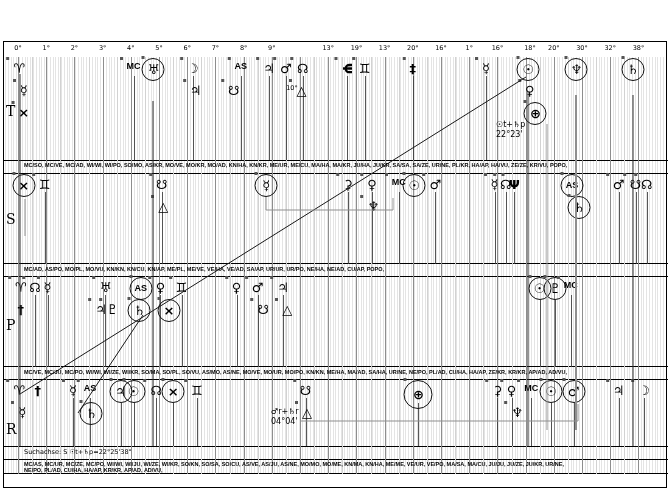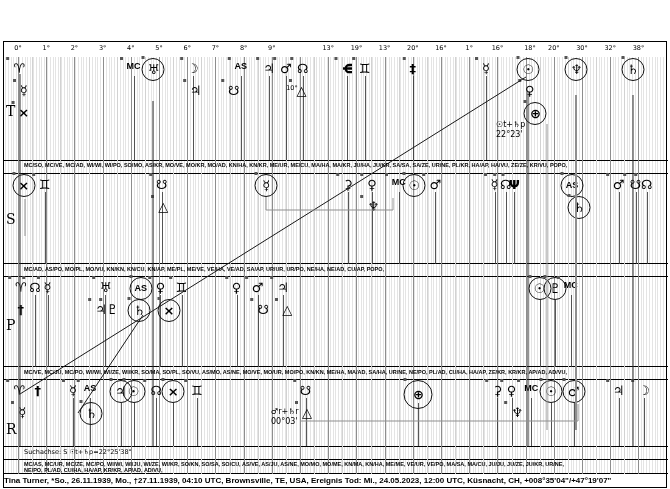--- a/index.html
+++ b/index.html
@@ -495,21 +495,21 @@
       <div class="item" style="left: 644.04px; top: 384px;">
         <span class="glyph">☽</span>
         <span class="marker"></span>
       </div>
       <div class="ann" style="left: 496px; top: 120px;">
         <div>☉t+♄p</div>
         <div>22°23'</div>
       </div>
       <div class="ann" style="left: 255px; top: 407px; margin-left: 16px;">
         <div>♂r+♄r</div>
-        <div>00°03'</div>
+        <div>04°04'</div>
       </div>
     </div>
 
   <svg id="lines" width="670" height="489">
       <polyline points="20,394 526,77" fill="none" stroke="#1a1a1a" stroke-width="1"></polyline>
       <polyline points="143,315 78,413" fill="none" stroke="#1a1a1a" stroke-width="1"></polyline>
       <polyline points="20,74 20,446" fill="none" stroke="#2a2a2a" stroke-width="1"></polyline>
       <polyline points="153,101 153,446" fill="none" stroke="#2a2a2a" stroke-width="1"></polyline>
       <polyline points="528,92 528,446" fill="none" stroke="#2a2a2a" stroke-width="1"></polyline>
       <polyline points="547,124 547,430" fill="none" stroke="#8f8f8f" stroke-width="1"></polyline>
@@ -520,14 +520,13 @@
       <polyline points="300,421 578,421 578,404" fill="none" stroke="#8f8f8f" stroke-width="1"></polyline>
     </svg>
 
   <div class="midrow" style="top:162px">MC/SO, MC/VE, MC/AD, WI/WI, WI/PO, SO/MO, AS/KR, MO/VE, MO/KR, MO/AD, KN/HA, KN/KR, ME/UR, ME/CU, MA/HA, MA/KR, JU/HA, JU/KR, SA/SA, SA/ZE, UR/NE, PL/KR, HA/AP, HA/VU, ZE/ZE, KR/VU, POPO,</div>
   <div class="midrow" style="top:265.5px">MC/AD, AS/PO, MO/PL, MO/VU, KN/KN, KN/CU, KN/AP, ME/PL, ME/VE, VE/HA, VE/AD, SA/AP, UR/UR, UR/PO, NE/HA, NE/AD, CU/AP, POPO,</div>
   <div class="midrow" style="top:368.5px">MC/VE, MC/JU, MC/PO, WI/WI, WI/ZE, WI/KR, SO/MA, SO/PL, SO/VU, AS/MO, AS/NE, MO/VE, MO/UR, MO/PO, KN/KN, ME/HA, MA/AD, SA/HA, UR/NE, NE/PO, PL/AD, CU/HA, HA/AP, ZE/KR, KR/KR, AP/AD, AD/VU,</div>
 
   <div id="search-axis">Suchachse: S ☉t+♄p=22°25'38"</div>
   <div class="midrow" style="top:460.5px">MC/AS, MC/UR, MC/ZE, MC/PO, WI/WI, WI/JU, WI/ZE, WI/KR, SO/KN, SO/SA, SO/CU, AS/VE, AS/JU, AS/NE, MO/MO, MO/ME, KN/MA, KN/HA, ME/ME, VE/UR, VE/PO, MA/SA, MA/CU, JU/JU, JU/ZE, JU/KR, UR/NE,</div>
   <div class="midrow" style="top:467px">NE/PO, PL/AD, CU/HA, HA/AP, KR/KR, AP/AD, AD/VU,</div>
-  <div id="caption">Tina Turner, *So., 26.11.1939, Mo., †27.11.1939, 04:10 UTC, Brownsville, TE, USA, Ereignis Tod: Mi., 24.05.2023, 12:00 UTC, Küsnacht, CH, +008°35'04"/+47°19'07"</div>
 </div>
 
 </body></html>

